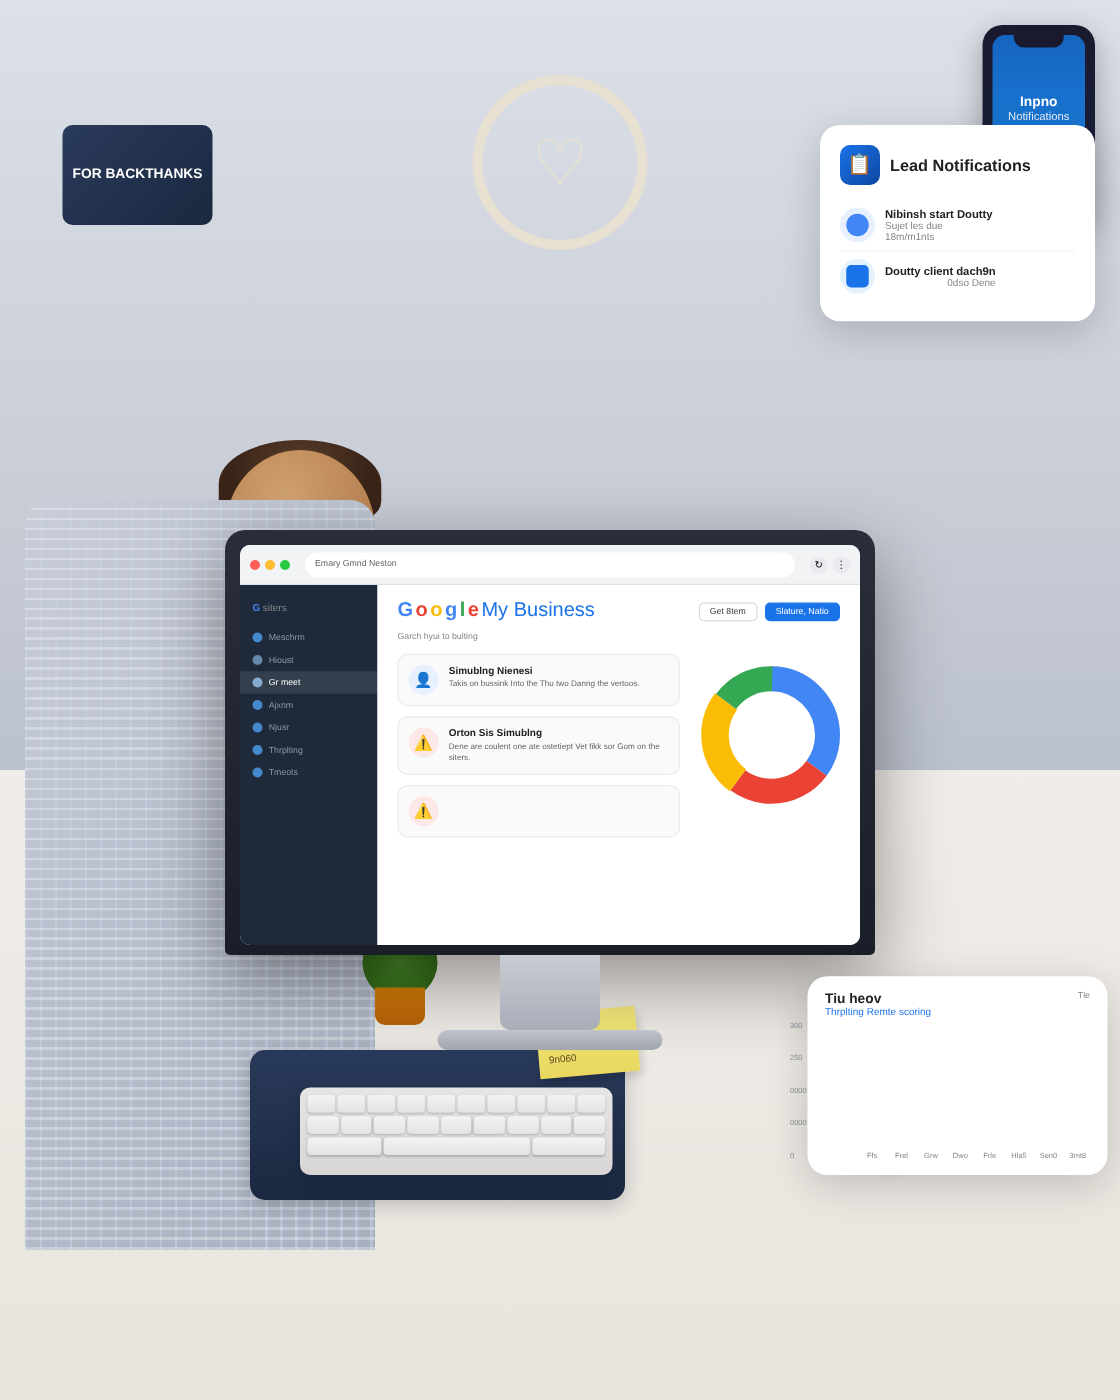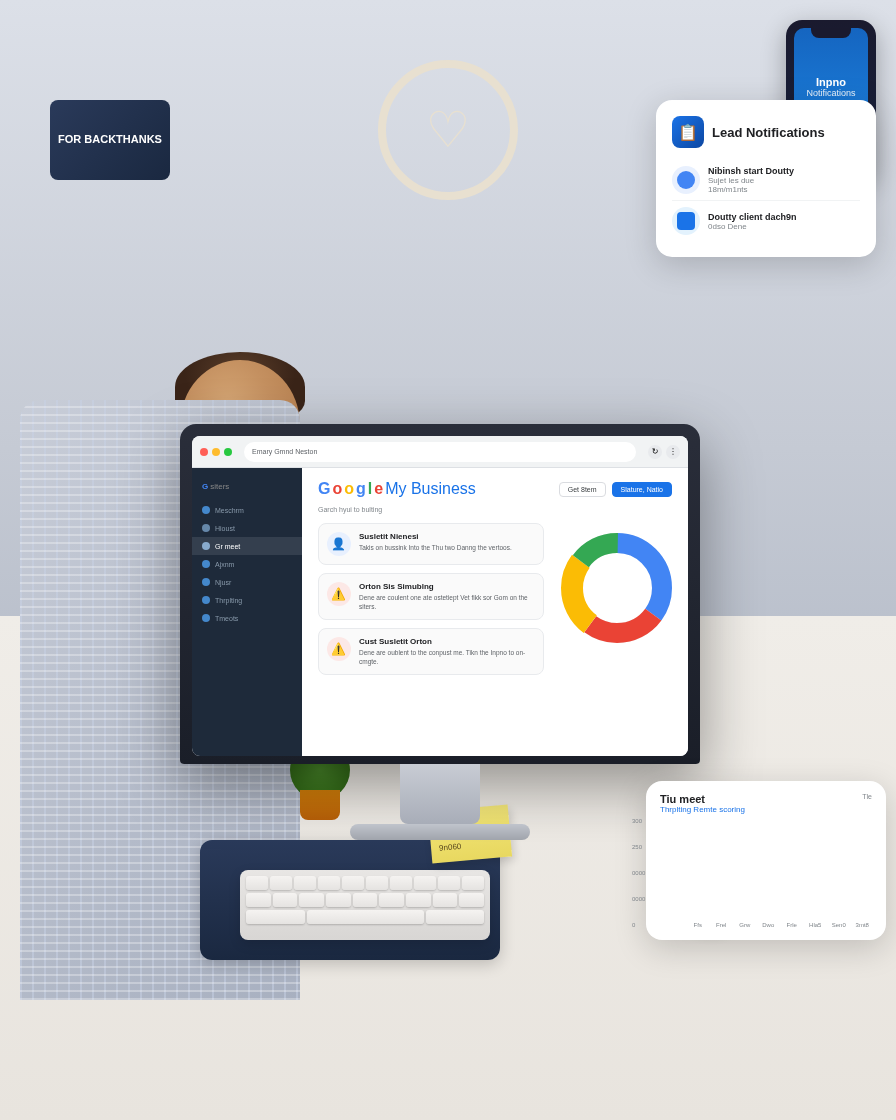--- a/index.html
+++ b/index.html
@@ -402,20 +402,21 @@
     .notification-item {
       display: flex;
       align-items: center;
       gap: 8px;
       padding: 6px 0;
       border-bottom: 1px solid #f1f3f4;
     }
 
     .notification-item:last-child {
       border-bottom: none;
+      text-align: right;
     }
 
     .notif-icon {
       width: 28px;
       height: 28px;
       border-radius: 50%;
       display: flex;
       align-items: center;
       justify-content: center;
       font-size: 14px;
@@ -839,37 +840,33 @@
               <button class="gmb-btn primary">Slature, Natio</button>
             </div>
           </div>
           <div class="gmb-subtitle">Garch hyui to bulting</div>
 
           <div style="display:flex;gap:8px;position:relative;">
             <div class="gmb-cards" style="flex:1;">
               <div class="gmb-card">
                 <div class="card-icon-circle" style="background:#e8f0fe;">👤</div>
                 <div>
-                  <div class="card-text-title">Susletit Nienesi</div>
+                  <div class="card-text-title">Simublng Nienesi</div>
                   <div class="card-text-body">Takis on bussink Into the Thu two Danng the vertoos.</div>
                 </div>
               </div>
               <div class="gmb-card">
                 <div class="card-icon-circle" style="background:#fce8e6;">⚠️</div>
                 <div>
                   <div class="card-text-title">Orton Sis Simublng</div>
                   <div class="card-text-body">Dene are coulent one ate ostetiept Vet fikk sor Gom on the siters.</div>
                 </div>
               </div>
               <div class="gmb-card">
                 <div class="card-icon-circle" style="background:#fce8e6;">⚠️</div>
-                <div>
-                  <div class="card-text-title">Cust Susletit Orton</div>
-                  <div class="card-text-body">Dene are oublent to the conpust me. Tikn the Inpno to on-cmgte.</div>
-                </div>
               </div>
             </div>
 
             <div style="width:120px;height:120px;flex-shrink:0;">
               <svg class="donut-svg" viewBox="0 0 130 130">
 
                 <circle cx="65" cy="65" r="45" fill="none" stroke="#f1f3f4" stroke-width="20"></circle>
 
                 <circle cx="65" cy="65" r="45" fill="none" stroke="#4285f4" stroke-width="20" stroke-dasharray="99.0 183.0" stroke-dashoffset="0" transform="rotate(-90 65 65)"></circle>
 
@@ -925,21 +922,21 @@
     <div>
       <div class="notif-text-title">Doutty client dach9n</div>
       <div class="notif-text-sub">0dso Dene</div>
     </div>
   </div>
 </div>
 
 <div class="float-card card-bar-chart">
   <div class="chart-title-row">
     <div>
-      <div class="chart-title">Tiu meet</div>
+      <div class="chart-title">Tiu heov</div>
       <div style="font-size:8px;color:#1a73e8;font-weight:500;">Thrplting Remte scoring</div>
     </div>
     <div class="chart-label">Tle</div>
   </div>
 
   <div class="bar-chart-container">
     <div class="chart-y-labels">
       <span class="chart-y-label">300</span>
       <span class="chart-y-label">250</span>
       <span class="chart-y-label">0000</span>

